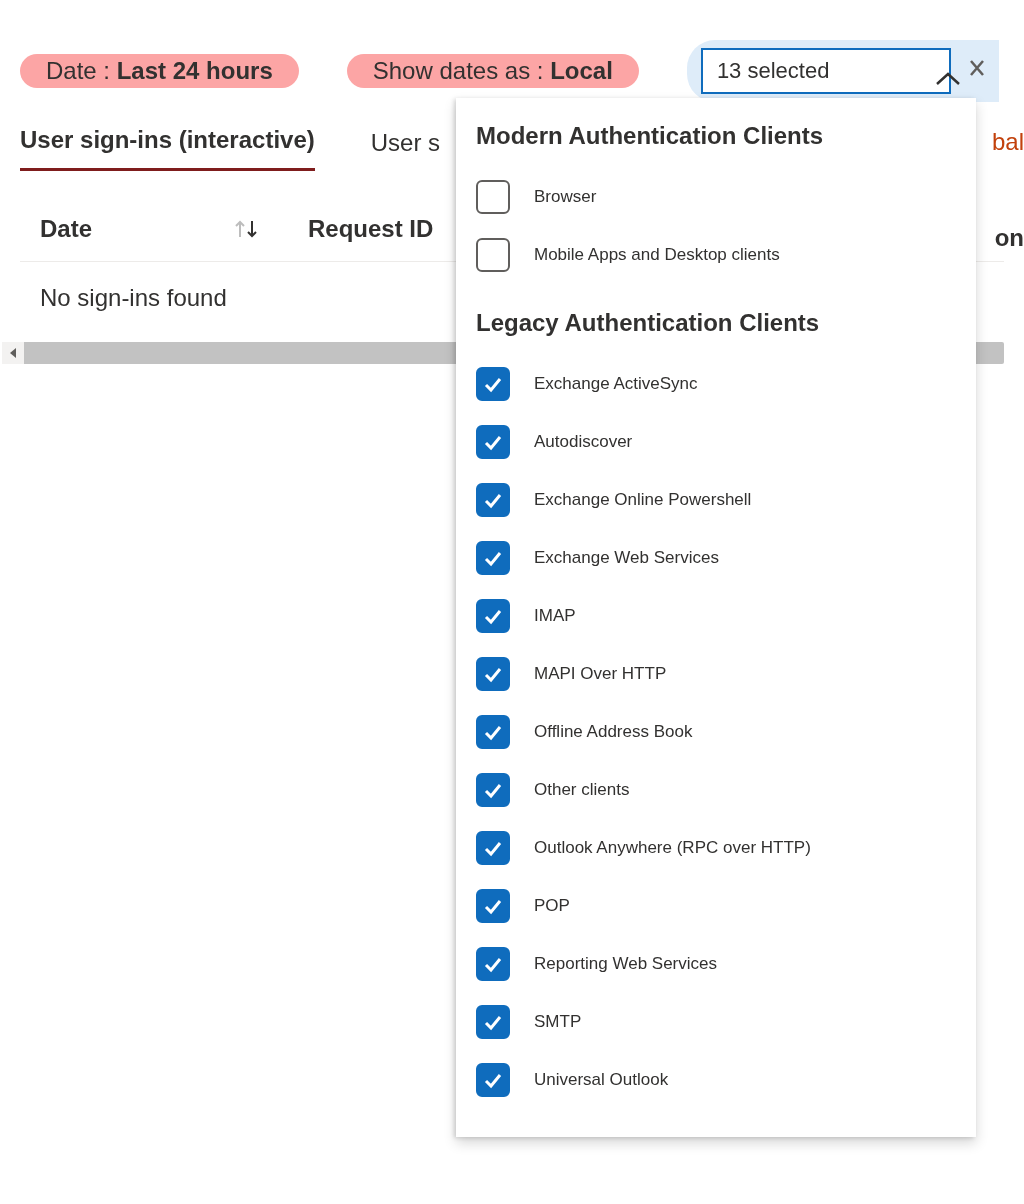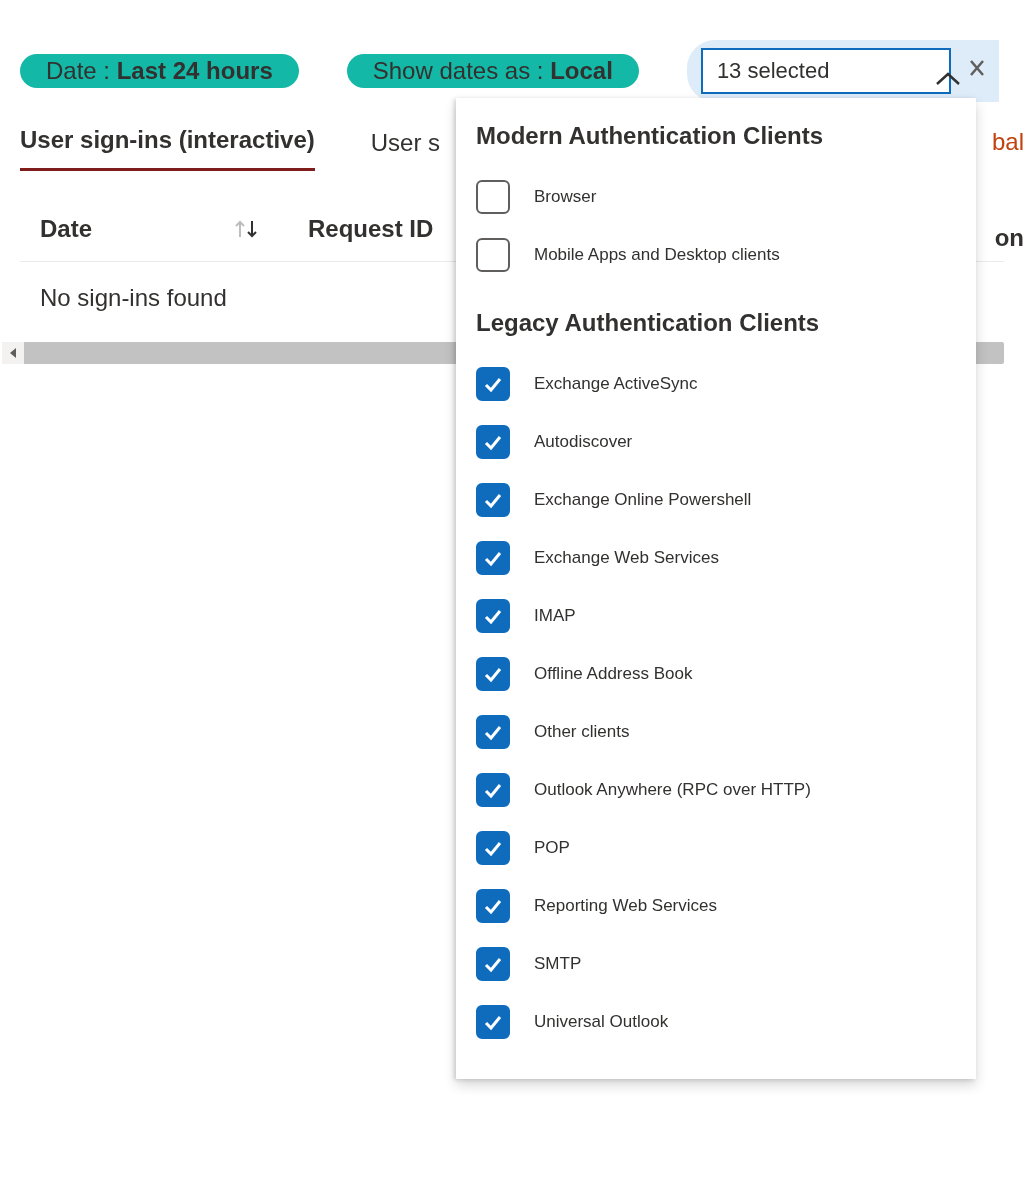--- a/index.html
+++ b/index.html
@@ -17,21 +17,21 @@
       overflow: hidden;
       position: relative;
     }
     .filter-bar {
       display: flex;
       align-items: center;
       gap: 48px;
       padding: 40px 20px 24px 20px;
     }
     .pill {
-      background: #14b8a6;
+      background: #fca5a5;
       border-radius: 28px;
       padding: 3px 26px;
       font-size: 24px;
       color: #323130;
       white-space: nowrap;
     }
     .pill .bold {
       font-weight: 600;
     }
     .select-pill {
@@ -317,20 +317,28 @@
           </svg>
         </div>
         <span>IMAP</span>
       </div>
       <div class="option">
         <div class="checkbox checked">
           <svg width="22" height="22" viewBox="0 0 22 22">
             <path class="checkmark" d="M4 12 L9 17 L18 6"></path>
           </svg>
         </div>
+        <span>MAPI Over HTTP</span>
+      </div>
+      <div class="option">
+        <div class="checkbox checked">
+          <svg width="22" height="22" viewBox="0 0 22 22">
+            <path class="checkmark" d="M4 12 L9 17 L18 6"></path>
+          </svg>
+        </div>
         <span>Offline Address Book</span>
       </div>
       <div class="option">
         <div class="checkbox checked">
           <svg width="22" height="22" viewBox="0 0 22 22">
             <path class="checkmark" d="M4 12 L9 17 L18 6"></path>
           </svg>
         </div>
         <span>Other clients</span>
       </div>

